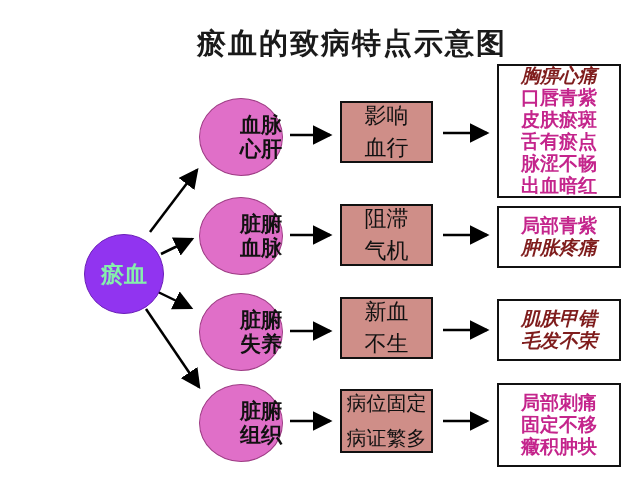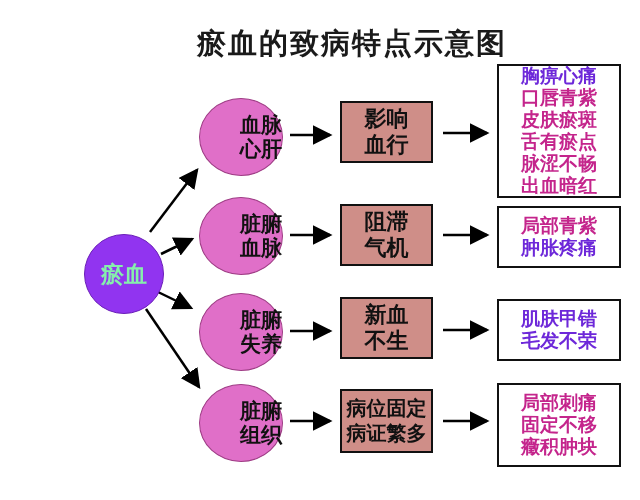--- a/index.html
+++ b/index.html
@@ -21,32 +21,32 @@
   }
   .branch-circle {
     position:absolute; left:199px; width:82px; height:76px;
     border-radius:50%; background:#e06fc8; border:1px solid #9e3d85;
     display:flex; flex-direction:column; align-items:flex-end; justify-content:center;
     font-size:21px; font-weight:bold; color:#111; line-height:1.15;
   }
   .process-box {
     position:absolute; left:340px; width:93px;
     background:#cf8e88; border:2px solid #111; box-sizing:border-box;
-    display:flex; flex-direction:column; align-items:center; justify-content:center;
-    font-size:22px; font-weight:bold; color:#111; line-height:1.2;
+    display:flex; flex-direction:column; align-items:center; justify-content:space-between;
+    font-size:22px; font-weight:normal; color:#111; line-height:1.2;
   }
   .process-box.small-text { font-size:20px; line-height:1.25; }
   .result-box {
     position:absolute; left:497px; width:124px;
     background:#fff; border:2px solid #111; box-sizing:border-box;
     display:flex; flex-direction:column; align-items:center; justify-content:center;
     font-size:19px; font-weight:bold; color:#111; line-height:22px;
   }
   .result-box div[data-color="magenta"] { color:#c4258c; }
-  .result-box div[data-color="black"]   { color:#6d28d9; }
+  .result-box div[data-color="black"]   { color:#7f1d1d;font-style:italic; }
   .arrows { position:absolute; left:0; top:0; pointer-events:none; }
 </style>
 </head>
 <body>
 
 <div class="canvas">
 
   <div class="title">瘀血的致病特点示意图</div>
 
   <svg class="arrows" width="640" height="500">

